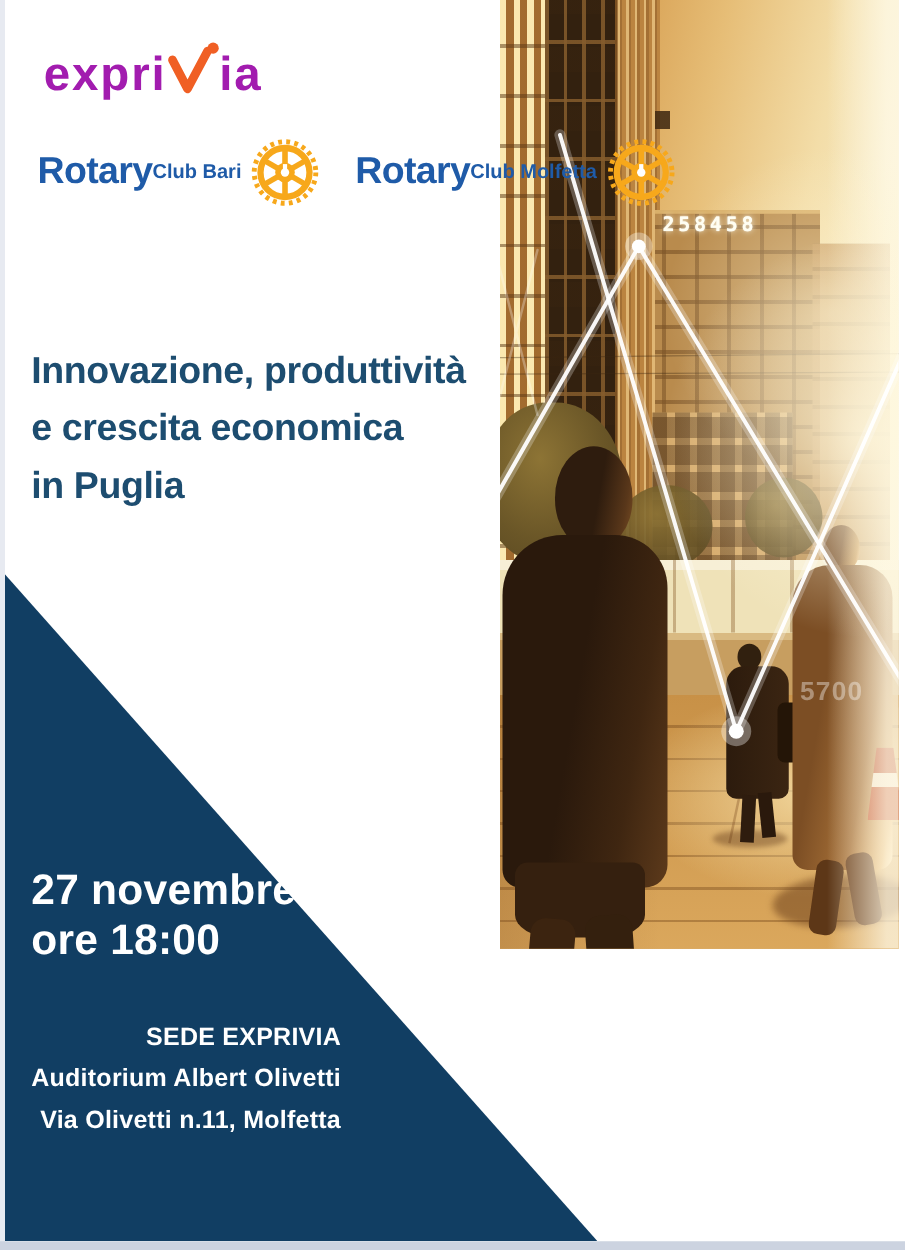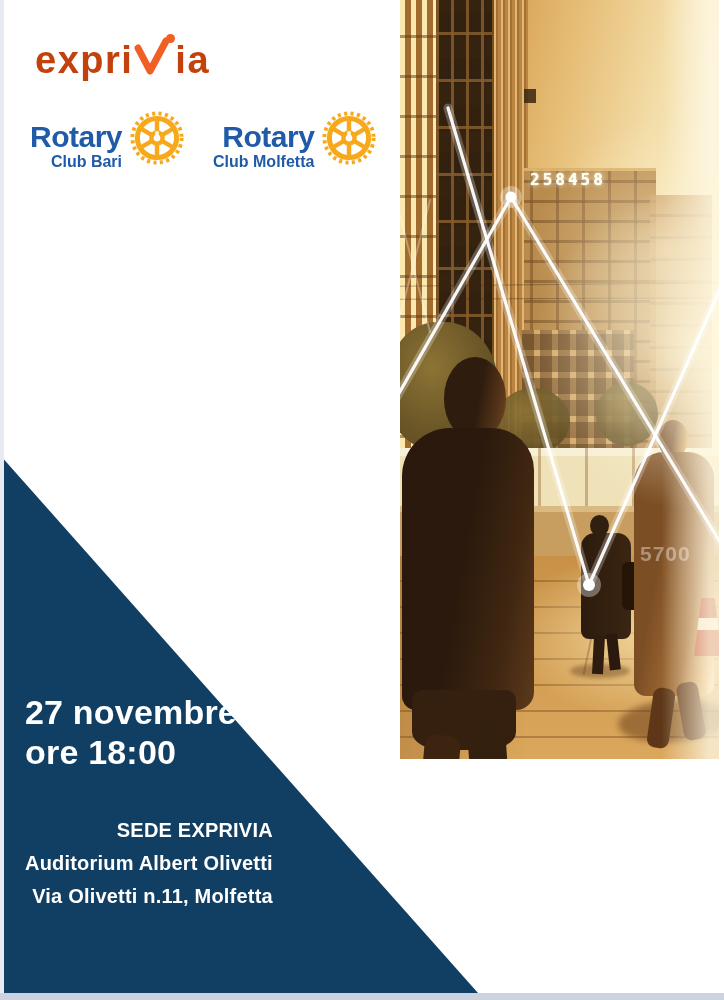--- a/index.html
+++ b/index.html
@@ -5,26 +5,26 @@
   html,body{margin:0;padding:0;}
   body{width:724px;height:1000px;overflow:hidden;background:#ffffff;font-family:"Liberation Sans",sans-serif;}
   .page{position:relative;width:724px;height:1000px;background:#ffffff;overflow:hidden;}
 
   
   .edge-left{position:absolute;left:0;top:0;width:4px;height:1000px;background:#e7eaf1;z-index:40;}
   .edge-bottom{position:absolute;left:0;top:993px;width:724px;height:7px;background:#ccd3e0;z-index:40;}
 
   
   .brand{position:absolute;left:35px;top:38px;display:flex;align-items:center;z-index:10;}
-  .brand .t{font-size:38px;font-weight:bold;color:#c2410c;letter-spacing:1.5px;line-height:44px;}
+  .brand .t{font-size:38px;font-weight:bold;color:#a21caf;letter-spacing:1.5px;line-height:44px;}
   .brand svg{margin:-10px -2px 0 -2px;}
 
   .partners{position:absolute;left:30px;top:110px;display:flex;z-index:10;}
   .rotary{display:flex;align-items:flex-start;margin-right:28px;}
-  .rotary .txt{display:flex;flex-direction:column;align-items:flex-end;margin-top:12px;}
+  .rotary .txt{display:flex;align-items:center;margin-top:12px;}
   .rotary .nm{font-size:30px;font-weight:bold;color:#1f5ba8;letter-spacing:-0.5px;line-height:30px;}
   .rotary .club{font-size:16px;font-weight:bold;color:#1f5ba8;margin-top:1px;white-space:nowrap;}
   .rotary .wheel{margin-left:7px;}
 
   .title{position:absolute;left:25px;top:274px;width:372px;z-index:10;
          font-size:30px;font-weight:bold;color:#1d4d70;line-height:46px;letter-spacing:-0.3px;}
 
   
   .triangle{position:absolute;left:0;top:455px;width:478px;height:538px;background:#113e63;
             clip-path:polygon(0 0,100% 100%,0 100%);z-index:20;}
@@ -210,20 +210,25 @@
           <line x1="50" y1="14" x2="50" y2="86" transform="rotate(60 50 50)"></line>
           <line x1="50" y1="14" x2="50" y2="86" transform="rotate(120 50 50)"></line>
         </g>
         <circle cx="50" cy="50" r="14" fill="#f7a81b"></circle>
         <circle cx="50" cy="50" r="6" fill="#ffffff"></circle>
         <rect x="47" y="38" width="6" height="8" fill="#ffffff"></rect>
       </svg>
     </div>
   </div>
 
+  <div class="title">
+    <div>Innovazione, produttività</div>
+    <div>e crescita economica</div>
+    <div>in Puglia</div>
+  </div>
 
   <div class="triangle"></div>
   <div class="when">
     <div>27 novembre</div>
     <div>ore 18:00</div>
   </div>
   <div class="where">
     <div>SEDE EXPRIVIA</div>
     <div>Auditorium Albert Olivetti</div>
     <div>Via Olivetti n.11, Molfetta</div>

